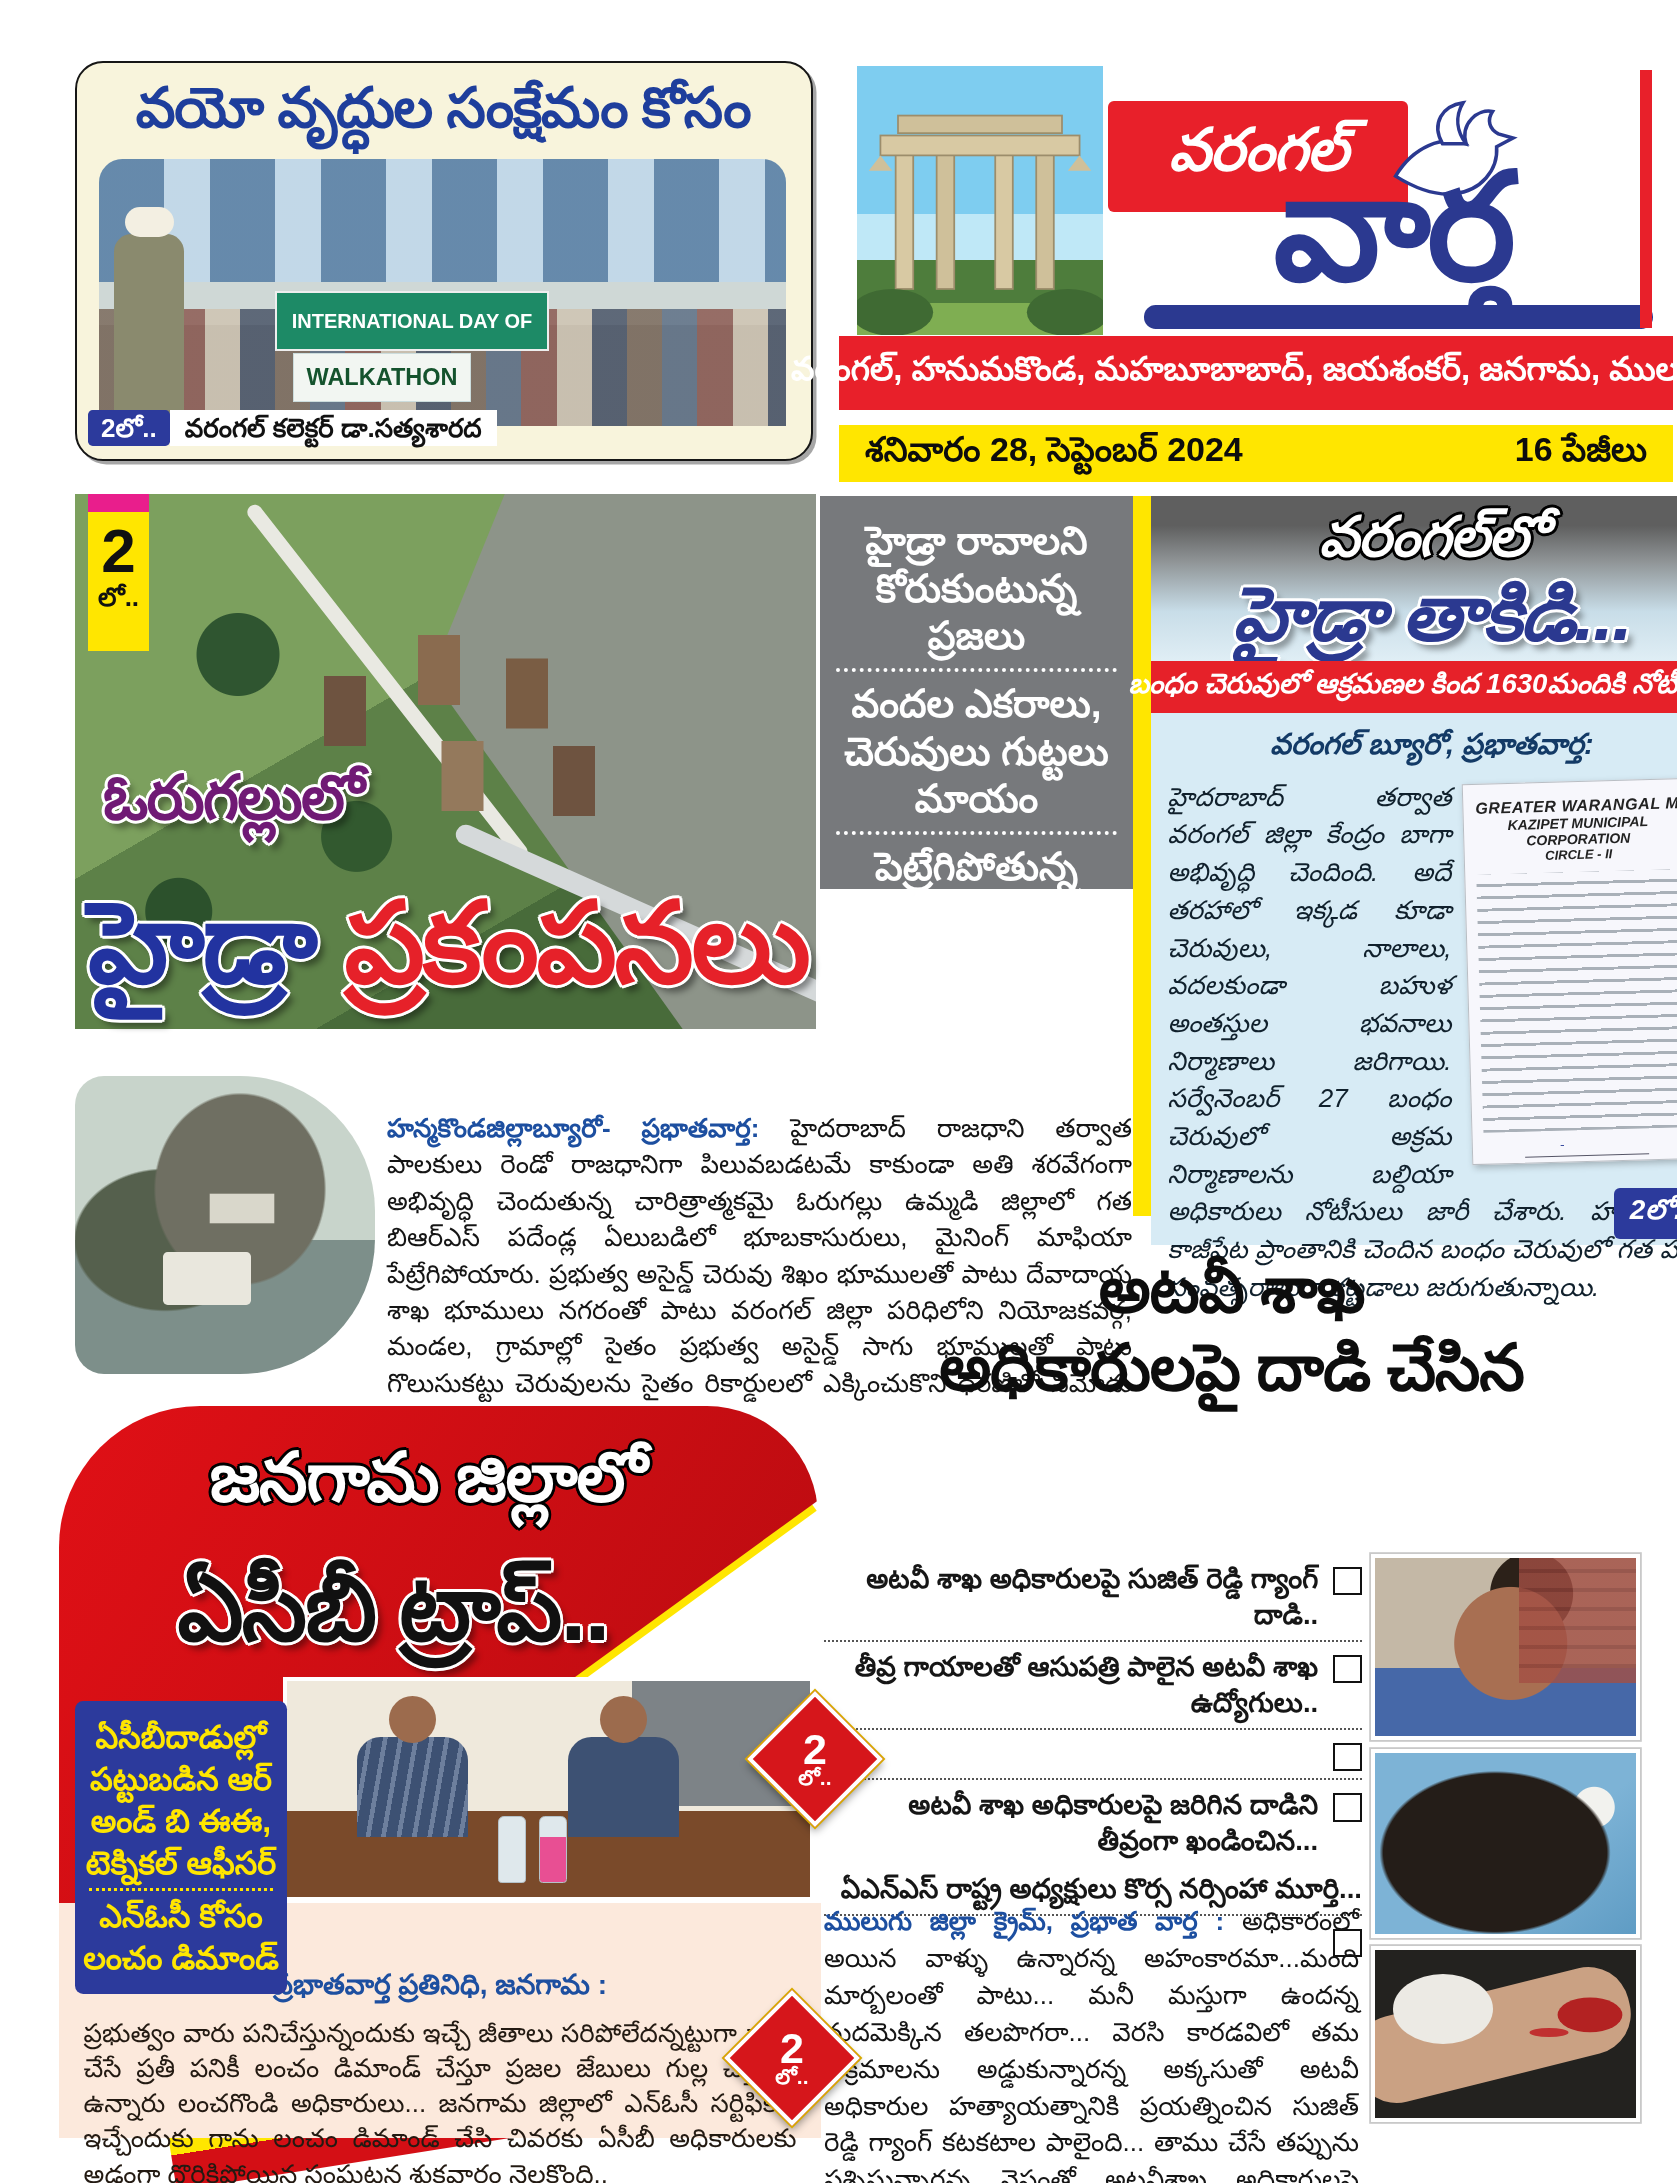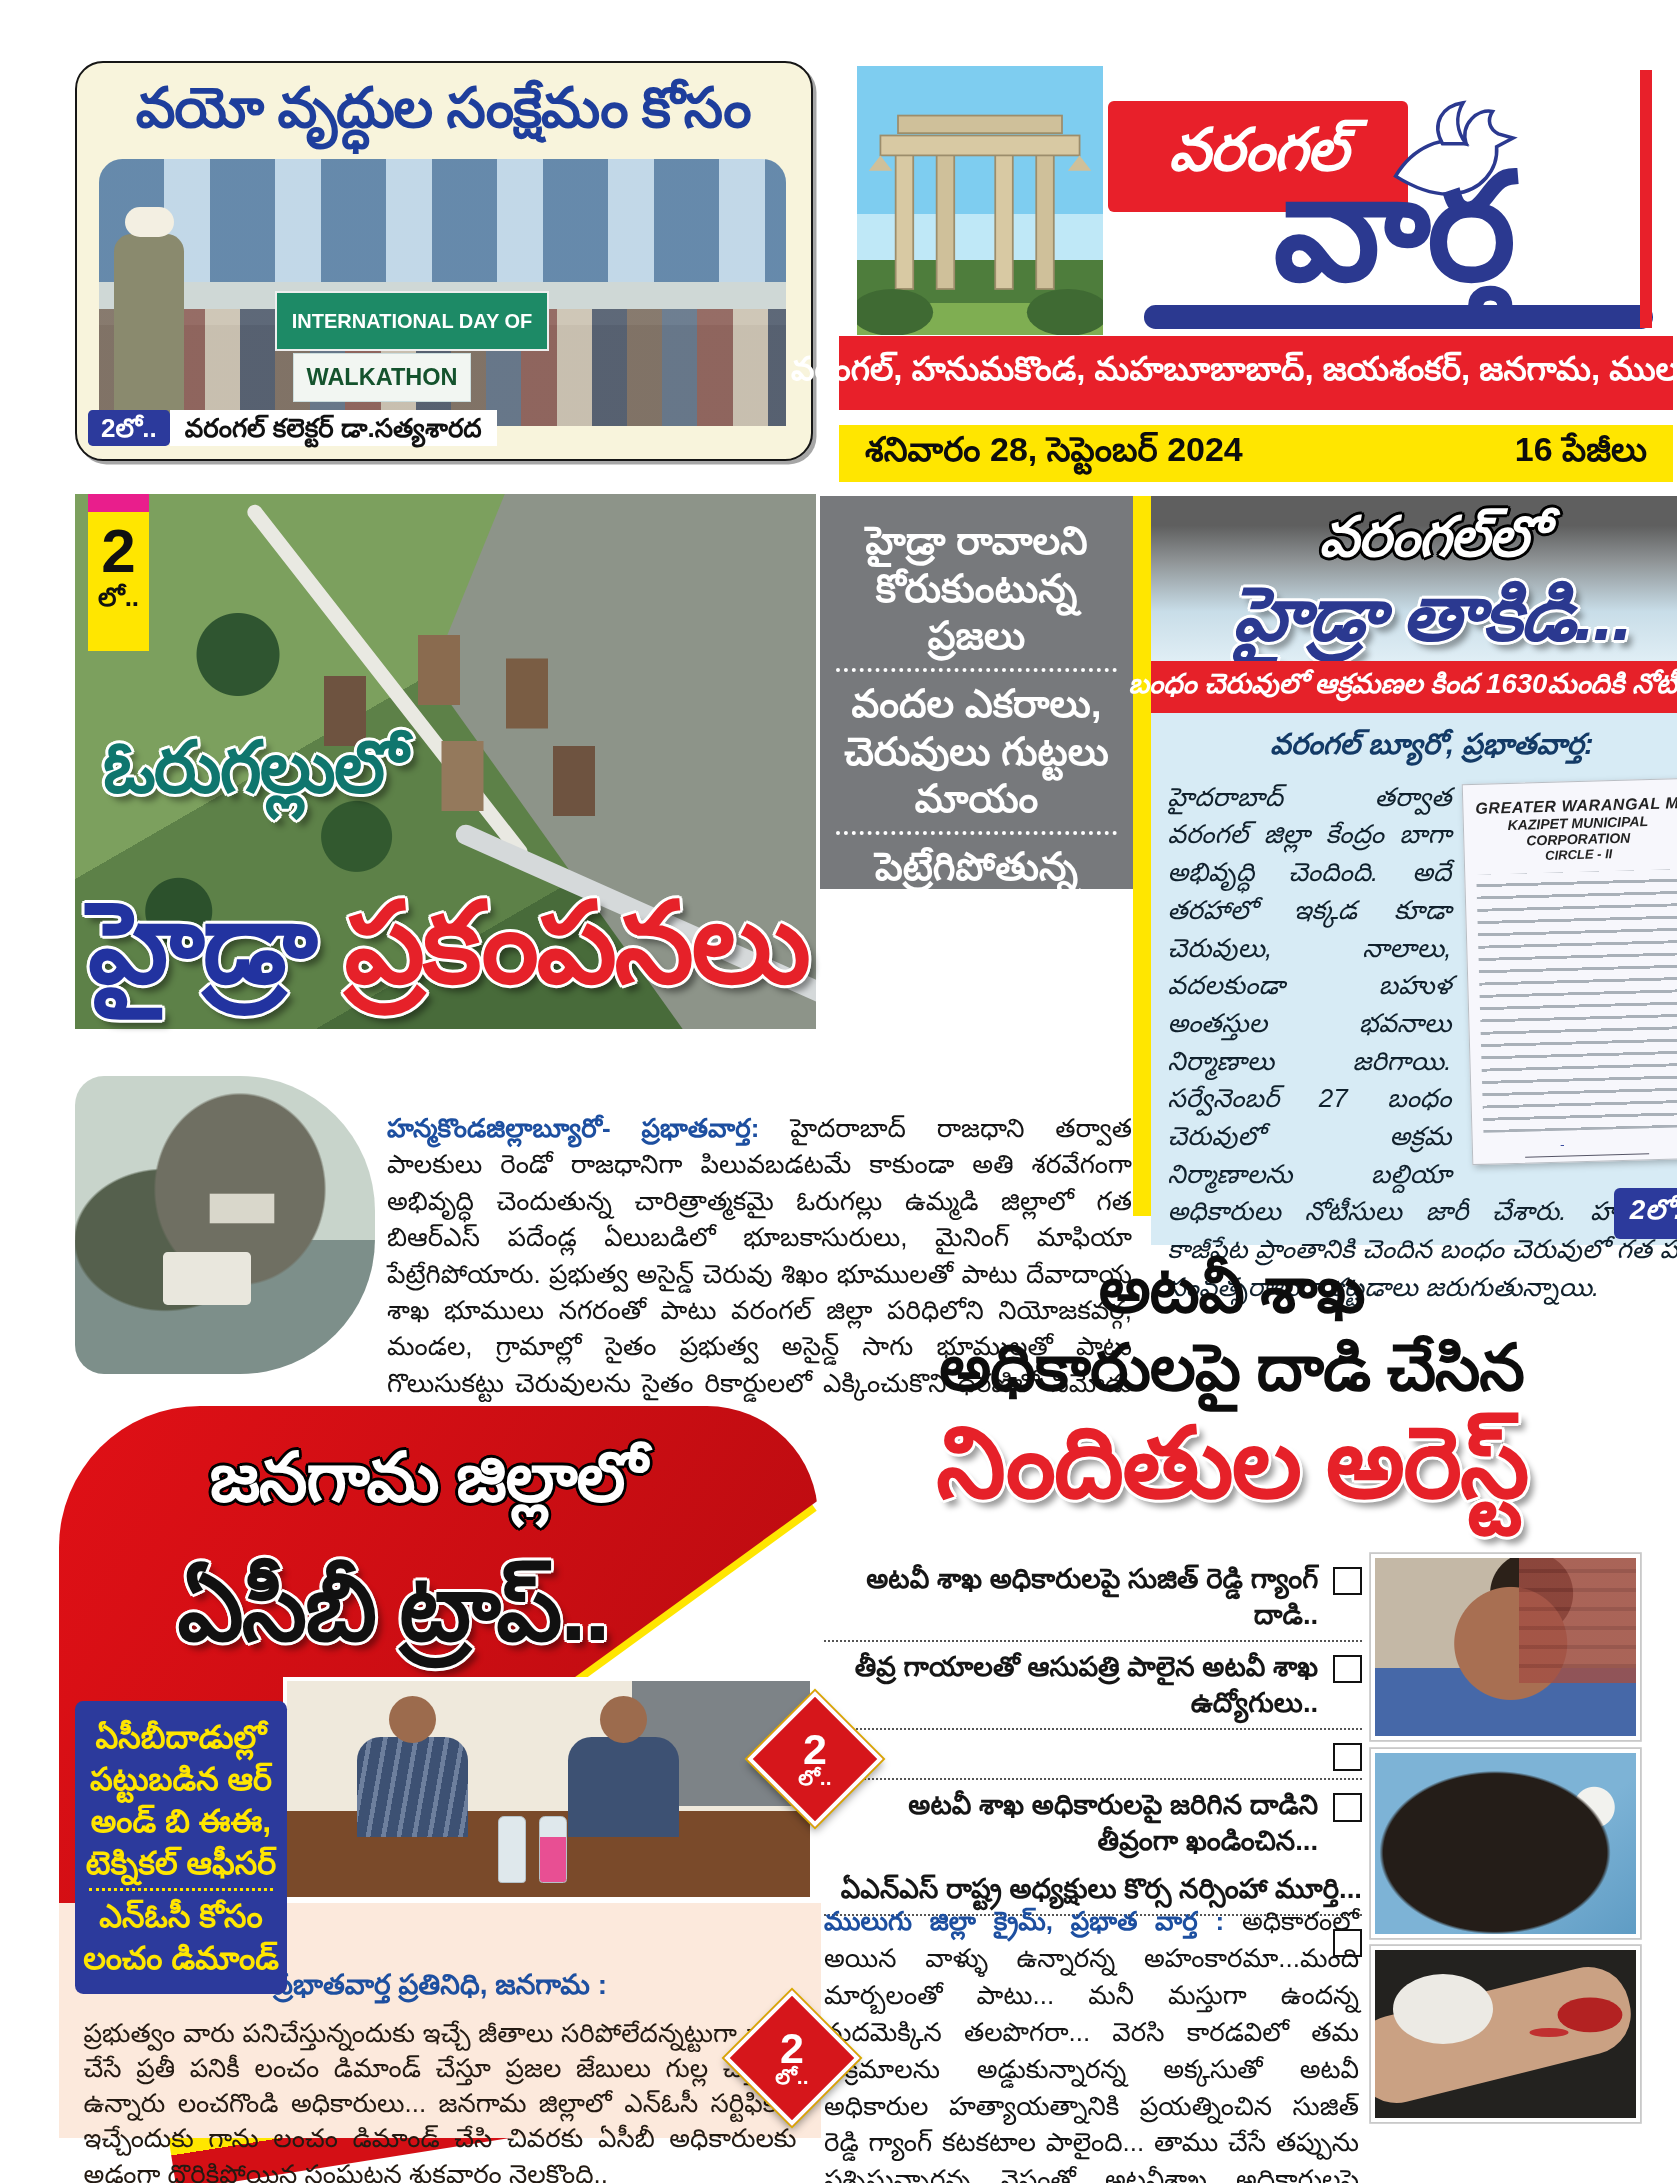--- a/index.html
+++ b/index.html
@@ -57,21 +57,21 @@
   .water{left:0;top:0;width:100%;height:100%;background:#8d9489;
          clip-path:polygon(58% 0,100% 0,100% 100%,82% 100%,48% 34%);}
   .shore{left:305px;top:-35px;width:15.2px;height:446px;background:#e9e9e2;transform:rotate(-38deg);border-radius:8.2px;}
   .tower{left:343px;top:141px;width:42px;height:70px;background:#8a6b4f;
          box-shadow:88px 23.5px 0 #7a5d44,-94px 41px 0 #6e5340,23.5px 106px 0 #94795c,135px 111px 0 #6e5340;}
   .road{left:364px;top:410px;width:410px;height:20px;background:#d5d9da;transform:rotate(24deg);border-radius:11.7px;}
   .vbadge{left:88px;top:494px;width:61px;height:157px;background:#ffe600;z-index:5;text-align:center;}
   .vbadge:before{content:"";position:absolute;left:0;top:0;width:100%;height:17.6px;background:#e91e8c;}
   .vb-num{display:block;margin-top:26px;font-size:62px;font-weight:bold;color:#111;line-height:1;}
   .vb-suf{display:block;font-size:26px;font-weight:bold;color:#111;}
-  .head-loc{left:103px;top:726px;font-size:72px;color:#0f766e;letter-spacing:-1.8px;z-index:4;white-space:nowrap;}
+  .head-loc{left:103px;top:762px;font-size:62px;color:#701a75;letter-spacing:-1.8px;z-index:4;white-space:nowrap;}
   .head-main{left:88px;top:878px;font-size:113px;letter-spacing:-2.3px;z-index:4;white-space:nowrap;}
   .hm-blue{color:#2233a0;}
   .hm-red{color:#e62129;}
   .small-photo{left:75px;top:1076px;width:300px;height:298px;border-radius:29px 135px 135px 29px;overflow:hidden;
       background:radial-gradient(ellipse at 55% 38%,#6f6f62 0 36%,transparent 37%),
                  radial-gradient(ellipse at 30% 55%,#55604d 0 30%,transparent 31%),
                  linear-gradient(180deg,#c8d4cb 0 55%,#7d8f8a 55% 100%);}
   .dam{left:88px;top:176px;width:88px;height:53px;background:#e9e7dd;border-radius:4.7px;box-shadow:35px -70px 0 -11.7px #d9d7cb;}
   .lead-body{left:387px;top:1084px;width:745px;font-size:26px;line-height:1.4;color:#151515;text-align:justify;}
   .byline-blue{color:#1d4fa0;font-weight:bold;}
@@ -267,21 +267,20 @@
         <div class="doc-lines"></div>
         <div class="doc-sign"></div>
       </div>
       <div class="rs-text">హైదరాబాద్ తర్వాత వరంగల్ జిల్లా కేంద్రం బాగా అభివృద్ధి చెందింది. అదే తరహాలో ఇక్కడ కూడా చెరువులు, నాలాలు, వదలకుండా బహుళ అంతస్తుల భవనాలు నిర్మాణాలు జరిగాయి. సర్వేనెంబర్ 27 బంధం చెరువులో అక్రమ నిర్మాణాలను బల్దియా అధికారులు నోటీసులు జారీ చేశారు. హన్మకొండ, కాజీపేట ప్రాంతానికి చెందిన బంధం చెరువులో గత పది సంవత్సరాలుగా కట్టడాలు జరుగుతున్నాయి.</div>
       <div class="abs rs-ref">2లో..</div>
     </div>
   </div>
 
   <div class="abs ar-h1 b ctr">అటవీ శాఖ</div>
   <div class="abs ar-h2 b ctr">అధికారులపై దాడి చేసిన</div>
-  <div class="abs ar-h3 b ctr ow">నిందితుల అరెస్ట్</div>
 
   <div class="abs bullets">
     <div class="b-row">
       <span>అటవీ శాఖ అధికారులపై సుజిత్ రెడ్డి గ్యాంగ్ దాడి..</span>
       <span class="b-box"></span>
     </div>
     <div class="b-sep"></div>
     <div class="b-row">
       <span>తీవ్ర గాయాలతో ఆసుపత్రి పాలైన అటవీ శాఖ ఉద్యోగులు..</span>
       <span class="b-box"></span>

